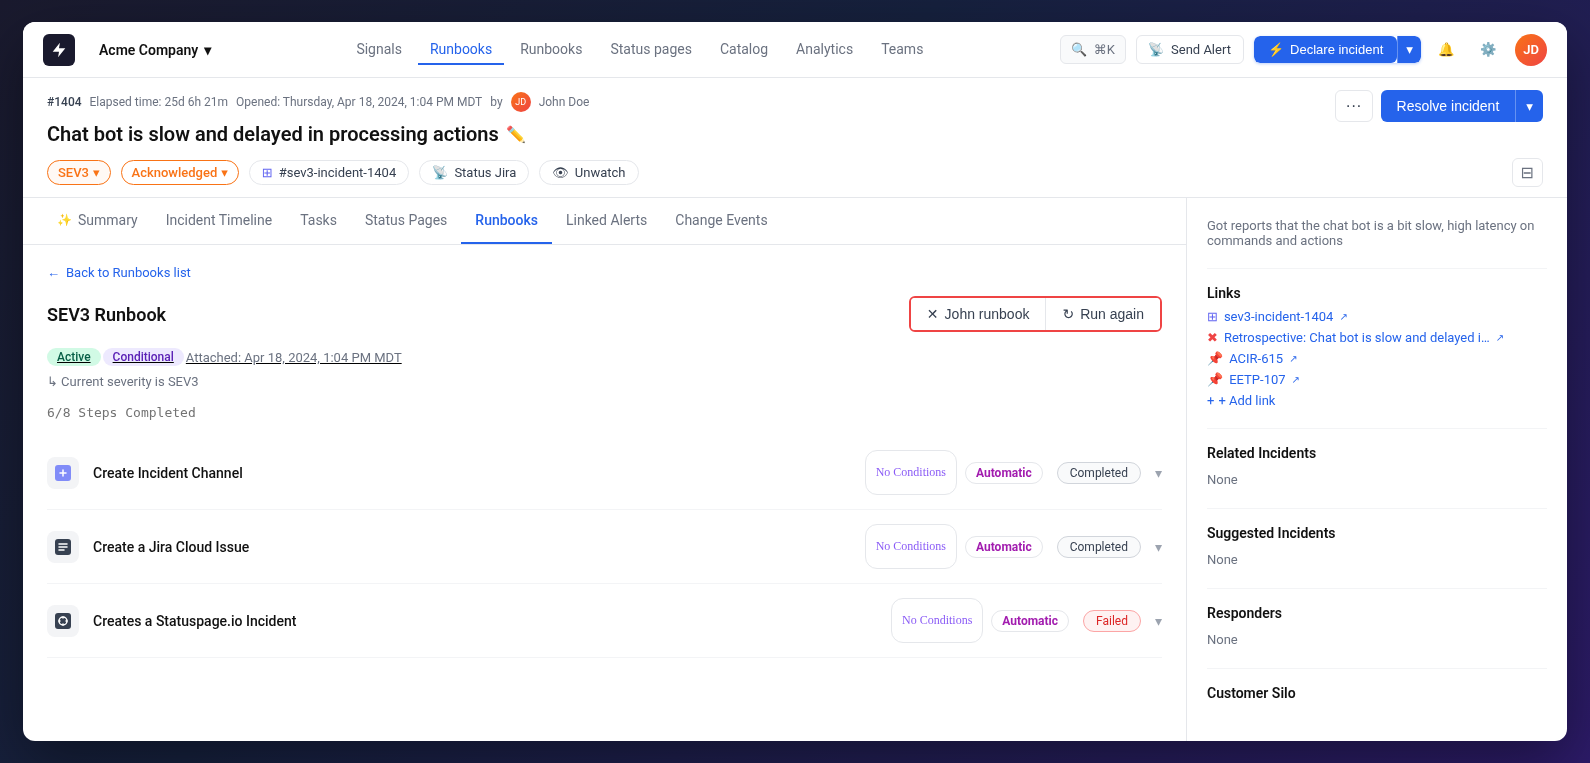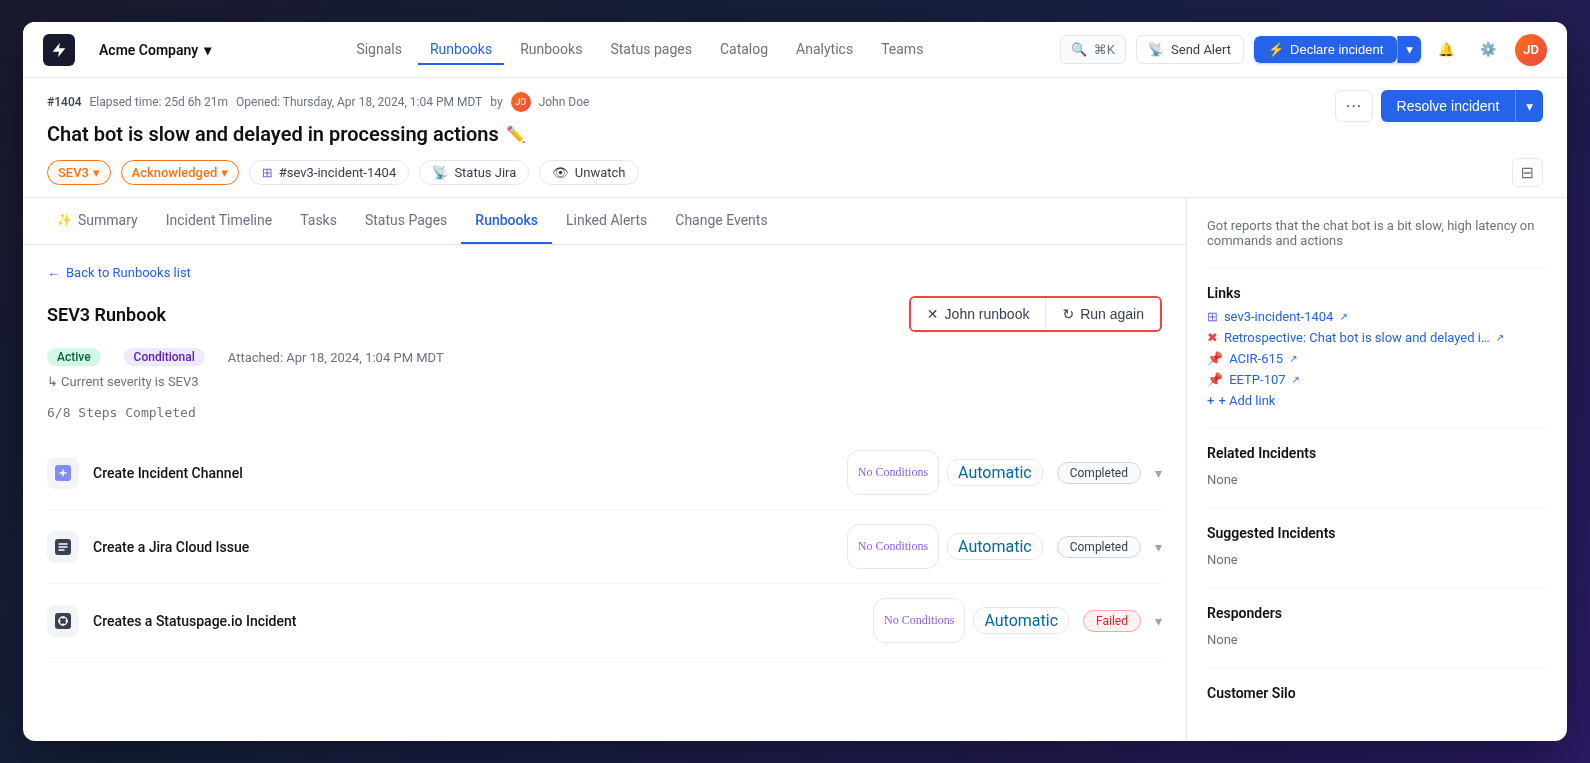--- a/index.html
+++ b/index.html
@@ -223,22 +223,23 @@
       padding: 8px 16px; background: #fff; border: none;
       font-size: 14px; color: #374151; cursor: pointer;
       border-right: 1px solid #e5e7eb;
     }
     .run-again-btn {
       display: flex; align-items: center; gap: 6px;
       padding: 8px 16px; background: #fff; border: none;
       font-size: 14px; color: #374151; cursor: pointer;
     }
     .runbook-meta {
-      display: flex; align-items: center; gap: 23px;
+      display: flex; align-items: center; gap: 2px;
       margin-bottom: 8px;
+      text-decoration: underline;
     }
     .badge-active {
       padding: 2px 10px; background: #d1fae5; color: #065f46;
       border-radius: 12px; font-size: 12px; font-weight: 500;
     }
     .badge-conditional {
       padding: 2px 10px; background: #ede9fe; color: #5b21b6;
       border-radius: 12px; font-size: 12px; font-weight: 500;
     }
     .attached-text { font-size: 13px; color: #6b7280; }
@@ -264,21 +265,21 @@
       font-size: 16px; flex-shrink: 0;
     }
     .step-name { font-size: 14px; color: #111; font-weight: 500; flex: 1; }
     .step-badges { display: flex; align-items: center; gap: 8px; }
     .badge-no-conditions {
       padding: 14px 10px; border: 1px solid #e5e7eb; border-radius: 12px;
       font-size: 12px; color: #8b5cf6; background: #fff; font-family: Liberation Serif, serif;
     }
     .badge-automatic {
       padding: 3px 10px; border: 1px solid #e5e7eb; border-radius: 12px;
-      font-size: 16px; color: #0369a1; background: #fff;
+      font-size: 12px; color: #a21caf; background: #fff; font-weight: bold;
     }
     .badge-completed {
       padding: 3px 12px; border: 1px solid #d1d5db; border-radius: 12px;
       font-size: 12px; color: #374151; background: #f9fafb;
     }
     .badge-failed {
       padding: 3px 12px; border: 1px solid #fca5a5; border-radius: 12px;
       font-size: 12px; color: #dc2626; background: #fef2f2;
     }
     .chevron-down { color: #9ca3af; cursor: pointer; font-size: 14px; }

